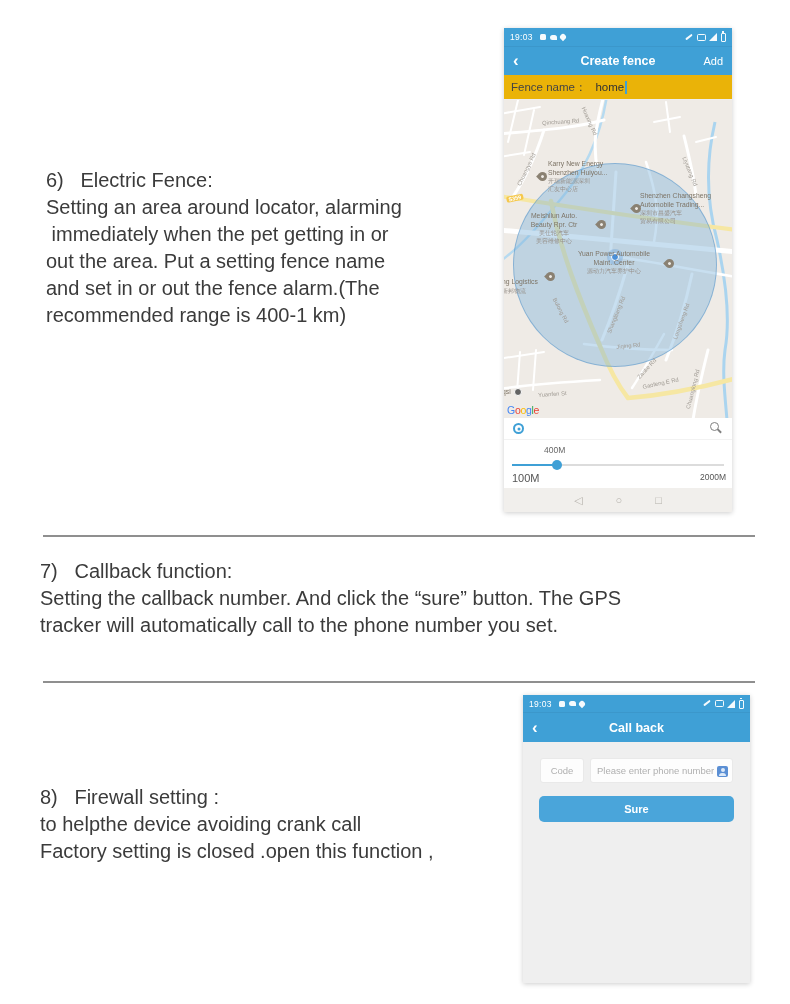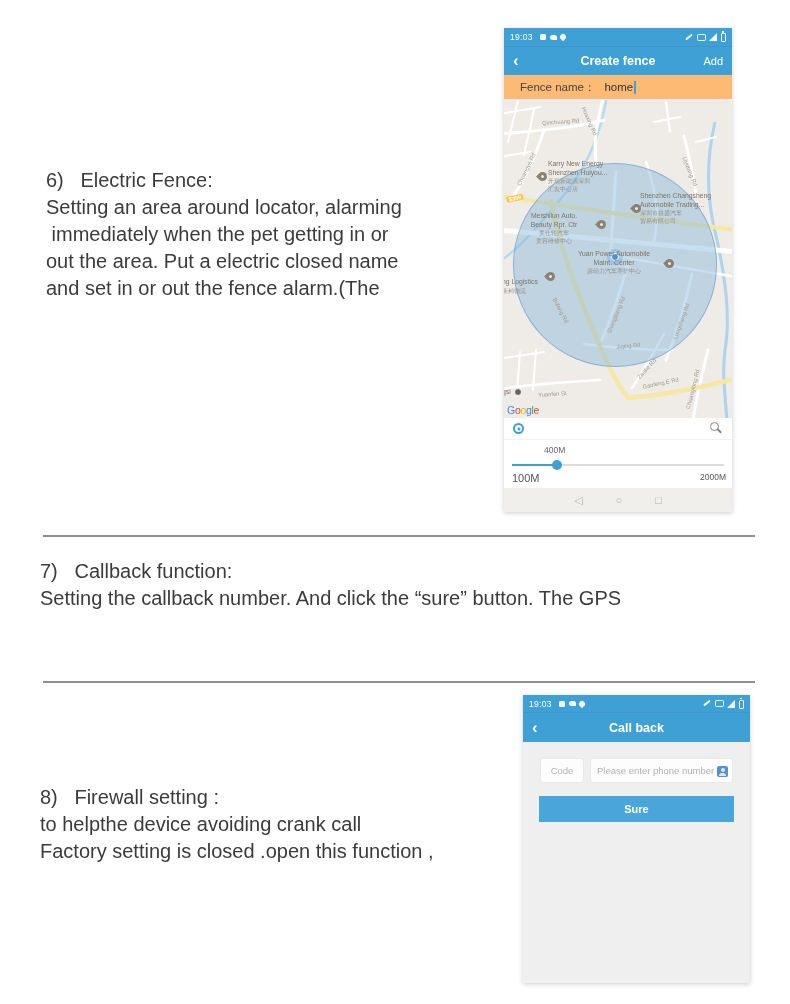--- a/index.html
+++ b/index.html
@@ -35,21 +35,21 @@
   .signal-icon { width:0; height:0; border-left:8px solid transparent; border-bottom:8px solid rgba(255,255,255,.95); }
   .battery-icon { width:5.5px; height:9px; border:1.2px solid rgba(255,255,255,.95); border-radius:1px; position:relative; margin-top:1px; }
   .battery-icon::before { content:''; position:absolute; top:-3px; left:.4px; width:2.6px; height:1.6px; background:rgba(255,255,255,.95); }
 
   .appheader { height:28px; background:#3fa0d6; position:relative; display:flex; align-items:center; justify-content:center; }
   .phone2 .appheader { height:29px; }
   .back { position:absolute; left:9px; top:50%; transform:translateY(-54%); color:#fff; font-size:17px; font-weight:bold; line-height:1; cursor:default; }
   .htitle { color:#fff; font-size:12.5px; font-weight:bold; }
   .haction { position:absolute; right:9px; color:#fff; font-size:11px; }
 
-  .fence-row { height:25px; background:#fdba74; display:flex; align-items:center; padding-left:16px; font-size:11.5px; color:#444; border-bottom:1px solid #eee; }
+  .fence-row { height:25px; background:#eab308; display:flex; align-items:center; padding-left:7px; font-size:11.5px; color:#444; border-bottom:1px solid #eee; }
   .fence-val { margin-left:9px; color:#333; }
   .cursor { display:inline-block; width:2px; height:13px; background:#3fa0d6; margin-left:1px; }
 
   
   .map { position:relative; height:318px; background:#efebe6; overflow:hidden; }
   .map svg { position:absolute; left:0; top:0; z-index:1; }
   .fence-circle { position:absolute; left:9px; top:63px; width:204px; height:204px; border-radius:50%; background:rgba(125,178,220,.42); border:1px solid rgba(90,150,200,.55); z-index:2; }
   .road-label { position:absolute; color:#a09b94; font-size:5.8px; white-space:nowrap; transform-origin:0 0; z-index:2; }
   .road-badge { background:#f5c84c; color:#fff; border-radius:2px; padding:0 2px; font-size:5.5px; font-weight:bold; }
   .poi { position:absolute; z-index:4; white-space:nowrap; }
@@ -77,38 +77,40 @@
   .navbar { height:24px; background:#f1efec; display:flex; align-items:center; justify-content:center; gap:33px; color:#b5b1ab; font-size:11px; }
 
   
   .p2-body { position:relative; height:241px; background:#efefef; }
   .field { position:absolute; top:16px; height:25px; background:#fdfdfd; border:1px solid #e9e9e9; border-radius:3px; font-size:9.5px; color:#b0b0b0; }
   .field-code { left:17px; width:44px; text-align:center; line-height:24px; }
   .field-phone { left:67px; width:143px; line-height:24px; padding-left:6px; }
   .ic-contact { position:absolute; right:4px; top:7px; width:11px; height:11px; background:#5b8fd4; border-radius:2px; }
   .ic-contact::after { content:''; position:absolute; left:3.5px; top:2px; width:4px; height:4px; border-radius:50%; background:#dce9f8; }
   .ic-contact::before { content:''; position:absolute; left:2px; top:6.5px; width:7px; height:3.5px; border-radius:3px 3px 0 0; background:#dce9f8; }
-  .sure-btn { position:absolute; left:16px; right:16px; top:54px; height:26px; background:#4aa5da; border-radius:0; color:#fff; font-size:11px; font-weight:bold; text-align:center; line-height:26px; }
+  .sure-btn { position:absolute; left:16px; right:16px; top:54px; height:26px; background:#4aa5da; border-radius:5px; color:#fff; font-size:11px; font-weight:bold; text-align:center; line-height:26px; }
 </style>
 </head>
 <body>
 
 <div class="page">
 
   <div class="textblock sec6">
       <div>6)   Electric Fence:</div>
       <div>Setting an area around locator, alarming</div>
       <div> immediately when the pet getting in or</div>
-      <div>out the area. Put a electric closed name</div>
+      <div>out the area. Put a setting fence name</div>
       <div>and set in or out the fence alarm.(The</div>
+      <div>recommended range is 400-1 km)</div>
     </div>
   <div class="divider d1"></div>
   <div class="textblock sec7">
       <div>7)   Callback function:</div>
       <div>Setting the callback number. And click the “sure” button. The GPS</div>
+      <div>tracker will automatically call to the phone number you set.</div>
     </div>
   <div class="divider d2"></div>
   <div class="textblock sec8">
       <div>8)   Firewall setting :</div>
       <div>to helpthe device avoiding crank call</div>
       <div>Factory setting is closed .open this function ,</div>
     </div>
 
   <div class="phone phone1">
     <div class="statusbar">

